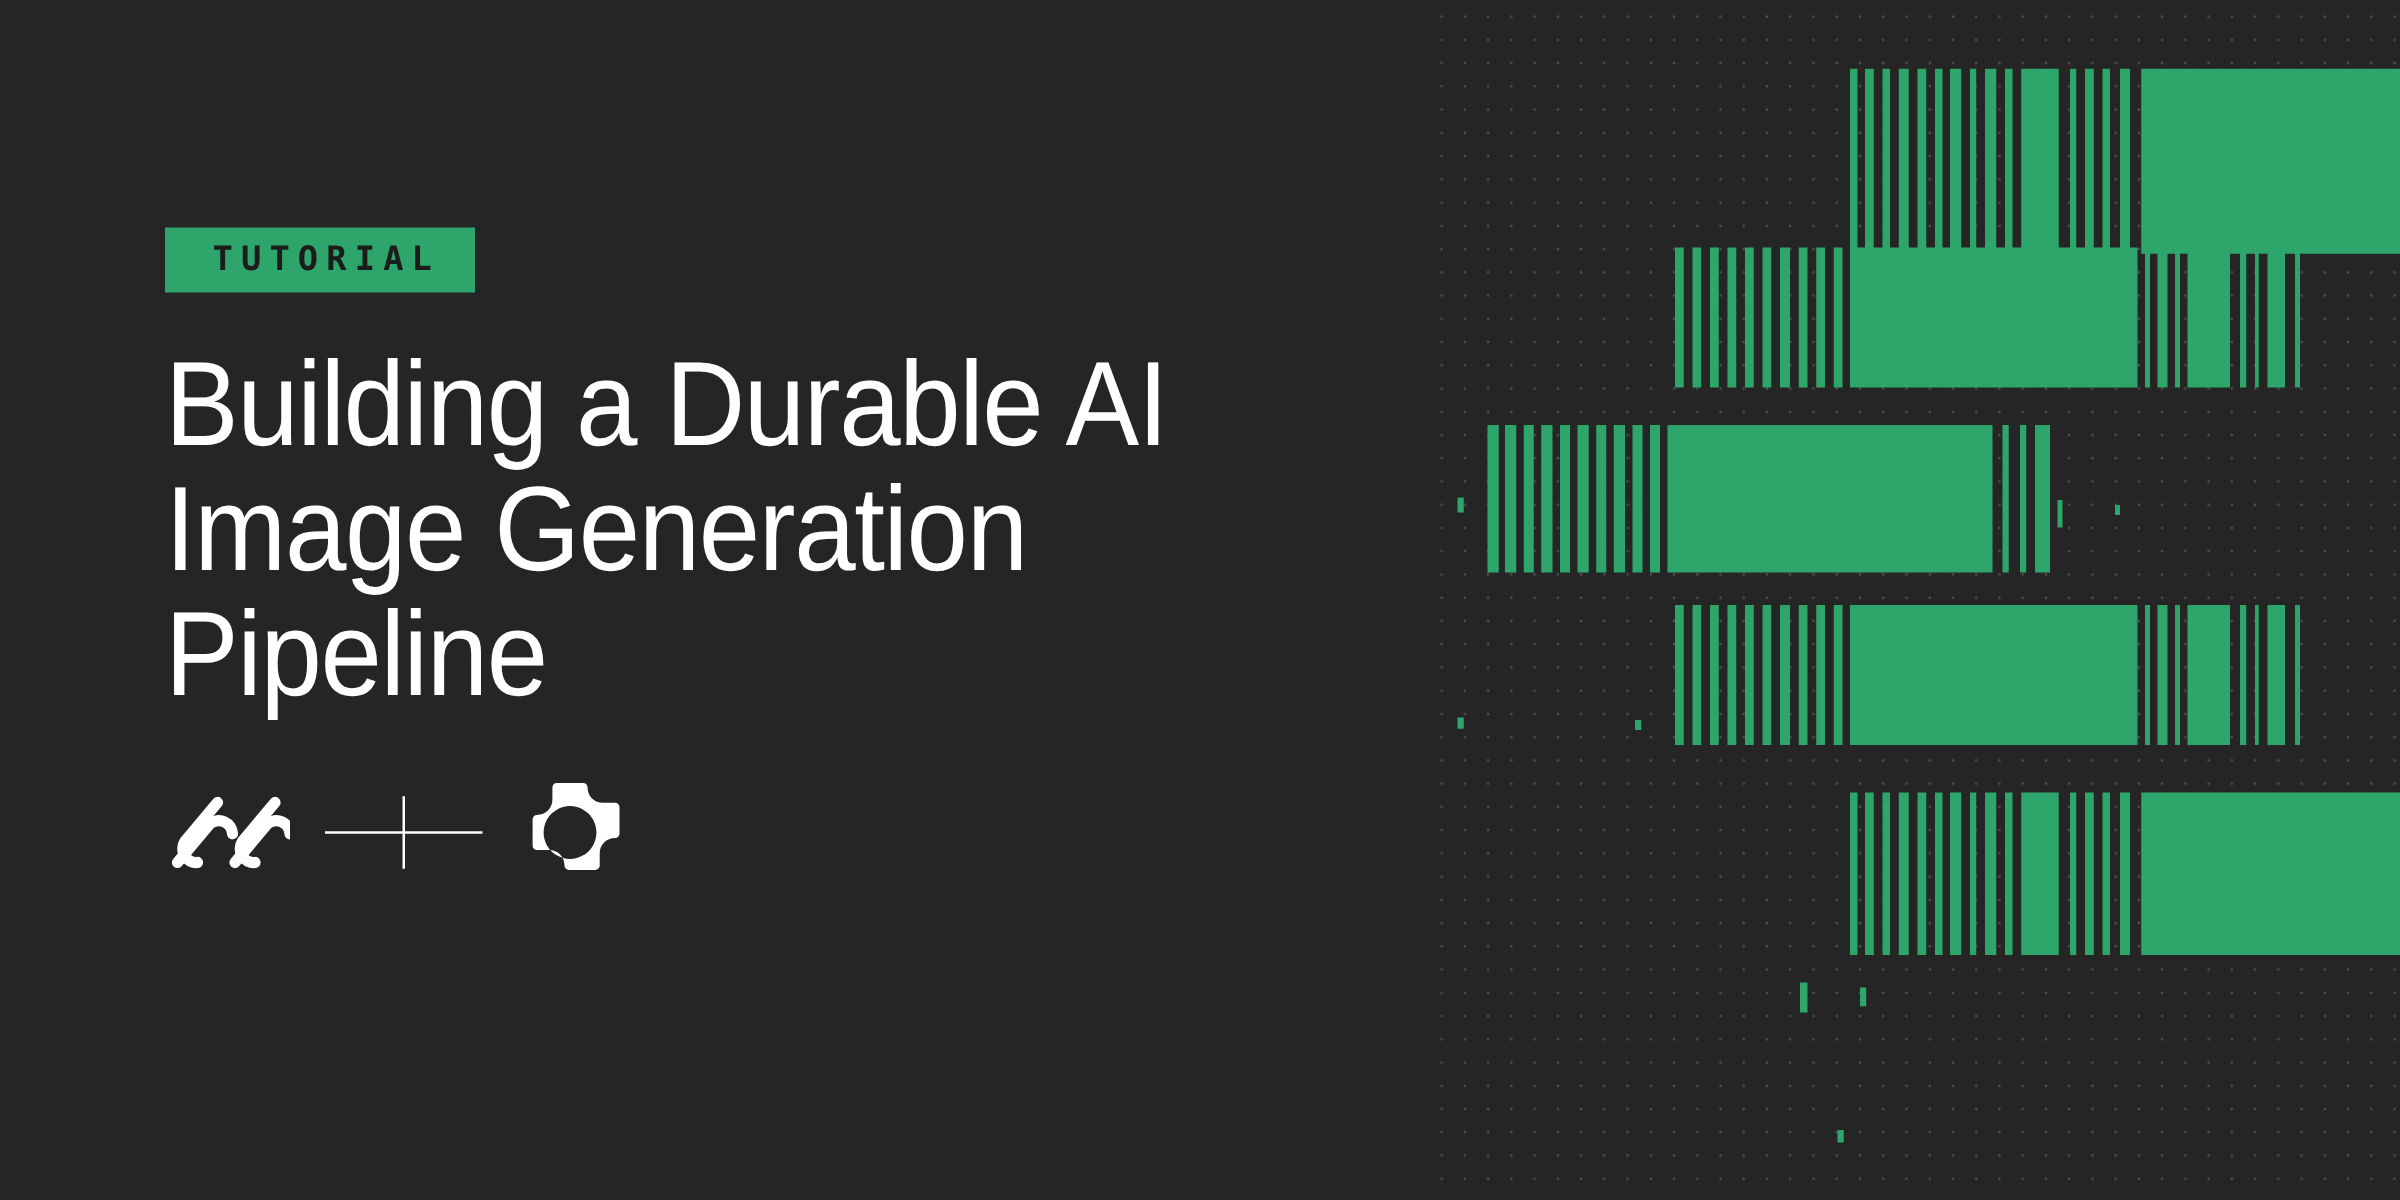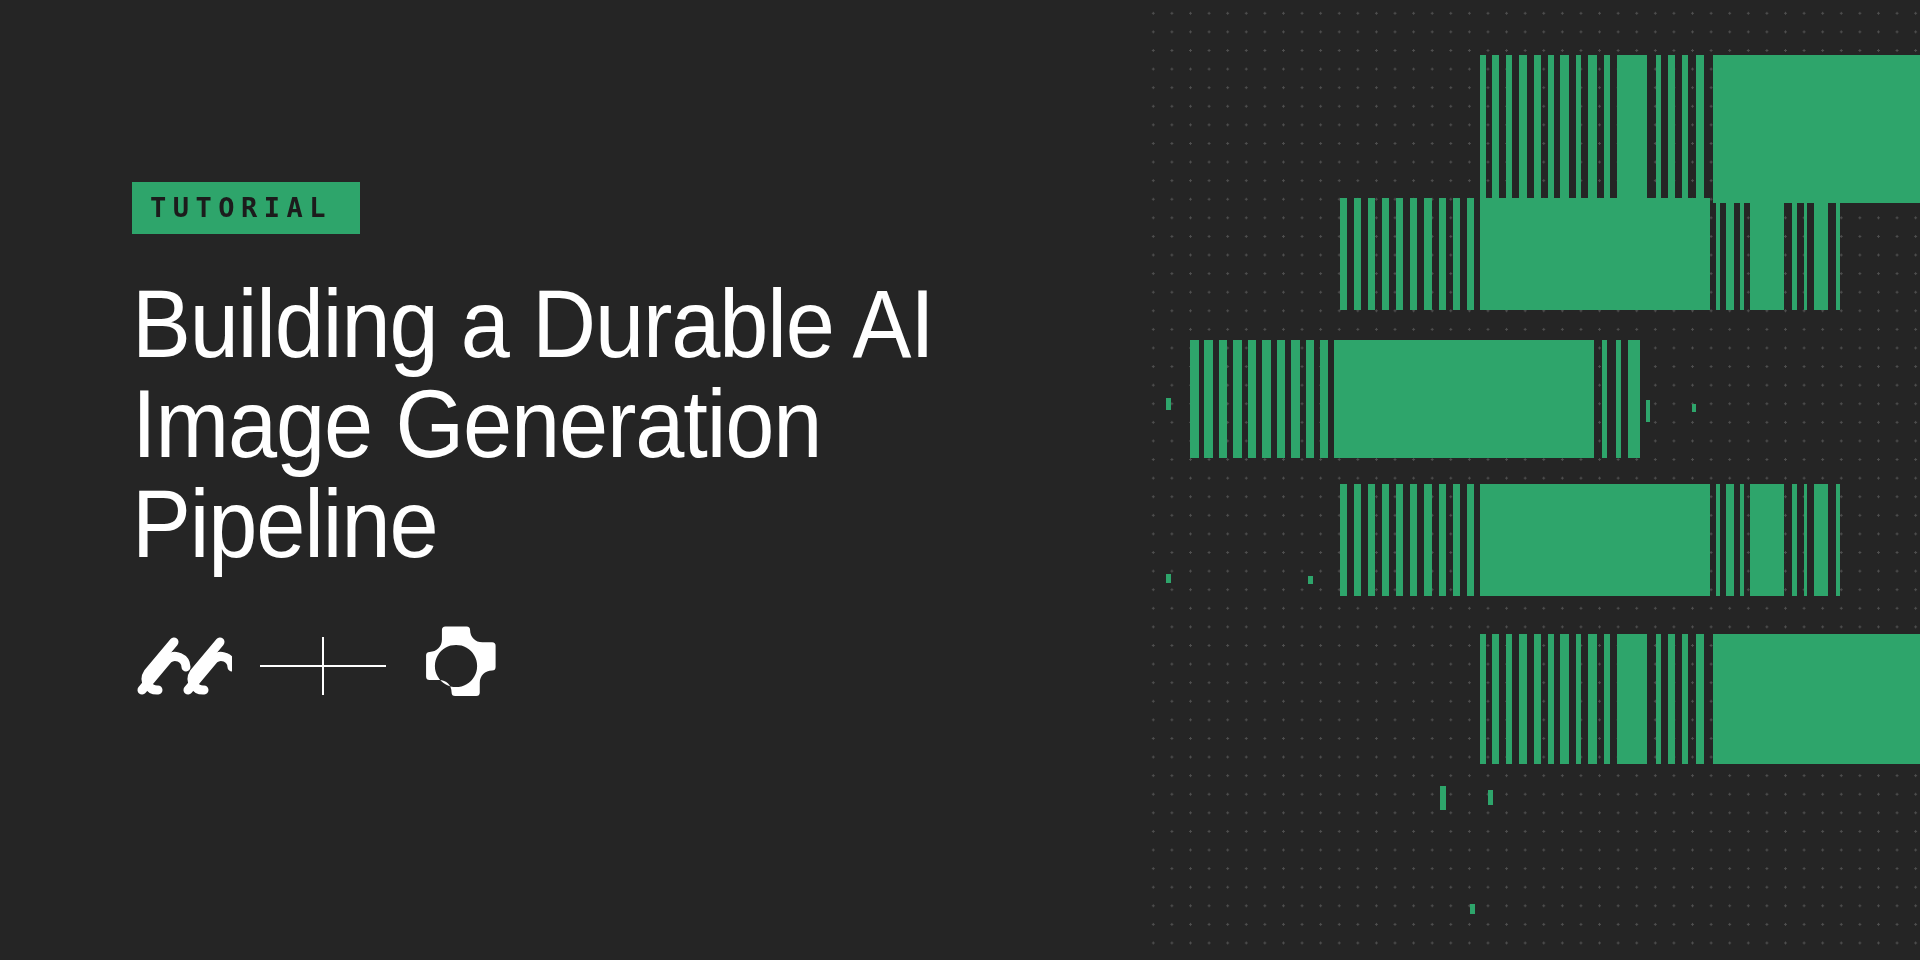--- a/index.html
+++ b/index.html
@@ -32,21 +32,21 @@
   }
   .badge{
     display:inline-block;
     background:#2ea56b;
     color:#1c1c1c;
     font-family:"DejaVu Sans Mono","Liberation Mono",monospace;
     font-size:27px;
     font-weight:700;
     letter-spacing:6.5px;
     line-height:1;
-    padding:12px 28px 13px 18px;
+    padding:12px 28px 13px 38px;
     white-space:nowrap;
   }
   .title{
     margin-top:40px;
     color:#ffffff;
     font-family:"Liberation Sans", sans-serif;
     font-weight:300;
     font-size:96px;
     line-height:1.04;
     letter-spacing:-1.2px;

